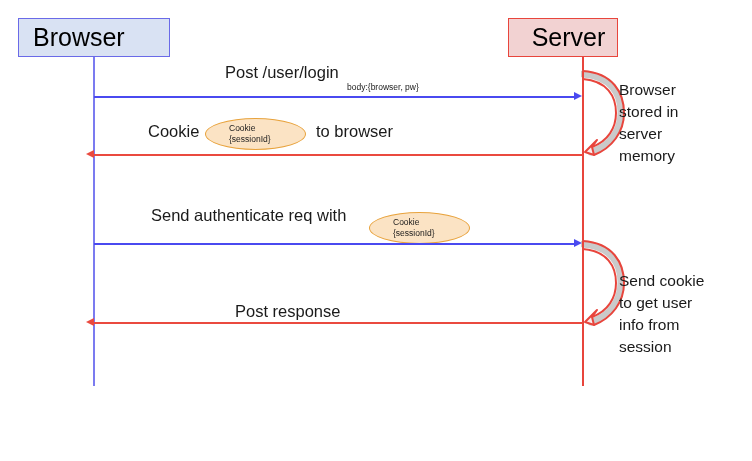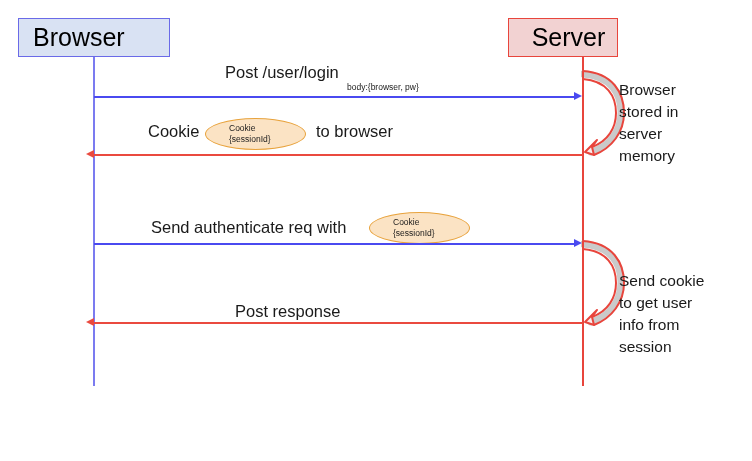--- a/index.html
+++ b/index.html
@@ -146,21 +146,21 @@
   <div class="abs cookie" style="left:205px; top:118px;">
     <span>Cookie</span>
     <span>{sessionId}</span>
   </div>
 
   <div class="abs label" style="left:316px; top:122px;">to browser</div>
 
   <div class="abs msg-line msg-red" style="left:94px; top:154px; width:489px;"></div>
   <div class="abs arrowhead arrow-left" style="left:86px; top:150px;"></div>
 
-  <div class="abs label" style="left:151px; top:218px;text-align:center;">Send authenticate req with</div>
+  <div class="abs label" style="left:151px; top:206px;text-align:center;">Send authenticate req with</div>
 
   <div class="abs cookie" style="left:369px; top:212px;">
     <span>Cookie</span>
     <span>{sessionId}</span>
   </div>
 
   <div class="abs msg-line msg-blue" style="left:94px; top:243px; width:481px;"></div>
   <div class="abs arrowhead arrow-right" style="left:574px; top:239px;"></div>
 
   <div class="abs label" style="left:235px; top:302px;">Post response</div>

